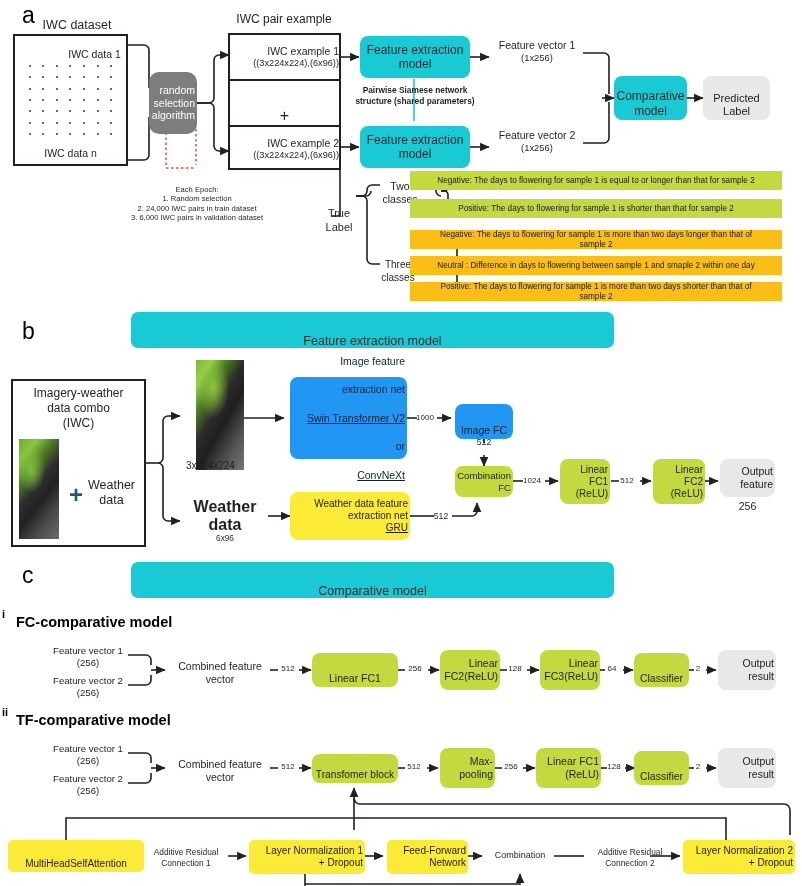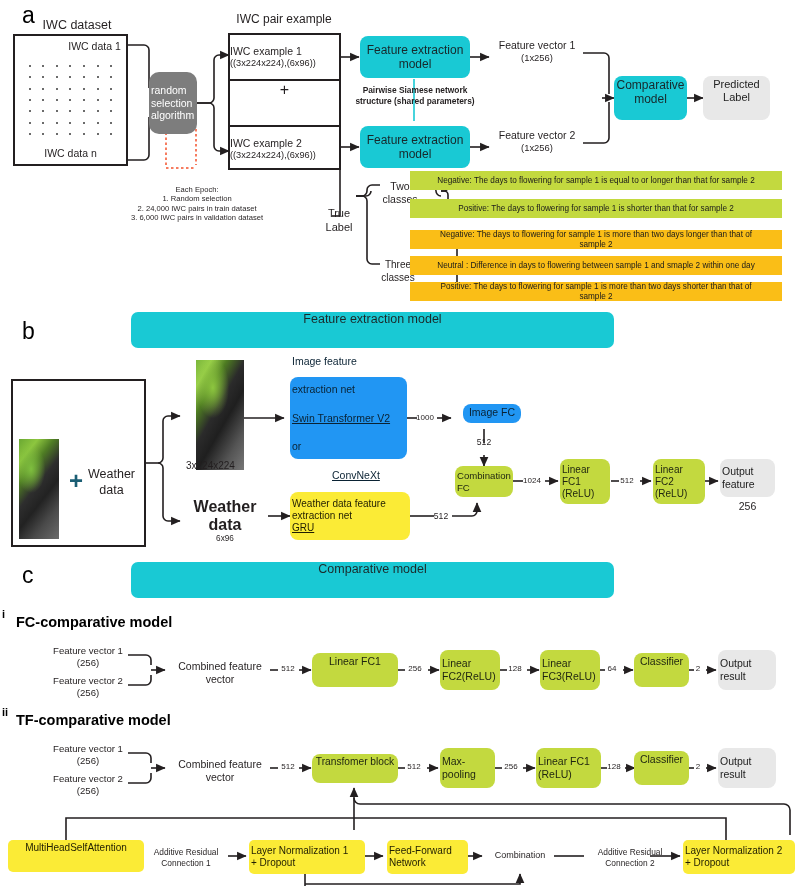--- a/index.html
+++ b/index.html
@@ -1,19 +1,19 @@
 <!DOCTYPE html>
 <html><head>
 <meta charset="utf-8">
 <style>
   html,body{margin:0;padding:0;background:#ffffff;}
   body{width:802px;height:886px;position:relative;overflow:hidden;
        font-family:"Liberation Sans",sans-serif;color:#231f20;}
   .abs{position:absolute;box-sizing:border-box;}
-  .ctr{display:flex;align-items:flex-start;justify-content:center;text-align:center;}
+  .ctr{display:flex;align-items:flex-end;justify-content:center;text-align:center;}
   .panel-letter{font-size:23px;font-weight:400;color:#000;font-family:"Liberation Sans",sans-serif;}
   .rom{font-size:11px;font-weight:700;color:#000;}
   .sec-title{font-size:14.5px;font-weight:700;color:#000;}
   
   .banner{background:#19c9d4;border-radius:7px;color:#1b2a2b;font-size:12.5px;}
   
   .node{border-radius:8px;font-size:10.5px;line-height:1.2;padding:2px;}
   .teal{background:#19c9d4;color:#17282b;}
   .green{background:#c3d93f;color:#1e2410;}
   .yellow{background:#fbeb36;color:#201e02;}
@@ -224,21 +224,21 @@
     <path d="M66,840 v-22 h660 v22"></path>
 
     <path d="M305,874 v12 M305,874 v10 h215 v-10" marker-end="url(#ah)"></path>
   </g>
 </svg>
 
 <div class="abs panel-letter" style="left:22px;top:2px;">a</div>
 
 <div class="abs lbl" style="left:14px;top:18px;width:126px;font-size:12.5px;">IWC dataset</div>
 <div class="abs boxwhite" style="left:13px;top:34px;width:115px;height:132px;">
-  <div class="lbl" style="margin-top:4px;padding-left:48px;"><span>IWC data 1</span></div>
+  <div class="lbl" style="margin-top:12px;padding-left:48px;"><span>IWC data 1</span></div>
   <div style="position:absolute;left:8px;top:24px;right:8px;bottom:24px;">
     <div class="dotgrid">
       <i></i>
         <i></i>
         <i></i>
         <i></i>
         <i></i>
         <i></i>
         <i></i>
       <i></i>
@@ -348,20 +348,25 @@
 <div class="abs classbar bargreen" style="left:410px;top:171px;width:372px;height:19px;">Negative: The days to flowering for sample 1 is equal to or longer than that for sample 2</div>
 <div class="abs classbar bargreen" style="left:410px;top:199px;width:372px;height:19px;">Positive: The days to flowering for sample 1 is shorter than that for sample 2</div>
 <div class="abs classbar barorange" style="left:410px;top:230px;width:372px;height:19px;">Negative: The days to flowering for sample 1 is more than two days longer than that of sample 2</div>
 <div class="abs classbar barorange" style="left:410px;top:256px;width:372px;height:19px;">Neutral : Difference in days to flowering between sample 1 and smaple 2 within one day</div>
 <div class="abs classbar barorange" style="left:410px;top:282px;width:372px;height:19px;">Positive: The days to flowering for sample 1 is more than two days shorter than that of sample 2</div>
 
 <div class="abs panel-letter" style="left:22px;top:318px;">b</div>
 <div class="abs banner ctr" style="left:131px;top:312px;width:483px;height:36px;">Feature extraction model</div>
 
 <div class="abs boxwhite" style="left:11px;top:379px;width:135px;height:168px;">
+  <div class="lbl" style="margin-top:5px;font-size:12px;line-height:1.25;">
+    <div>Imagery-weather</div>
+    <div>data combo</div>
+    <div>(IWC)</div>
+  </div>
   <div class="abs leafimg" style="left:6px;top:58px;width:40px;height:100px;"></div>
   <div class="abs ctr" style="left:48px;top:86px;width:82px;height:42px;">
     <span class="plusbig" style="font-size:24px;margin-right:5px;">+</span>
     <span class="lbl" style="font-size:12.5px;">
       <div>Weather</div>
       <div>data</div>
     </span>
   </div>
 </div>
 
@@ -382,21 +387,21 @@
   <div style="text-decoration:underline;padding-left:40px;">ConvNeXt</div>
 </div>
 
 <div class="abs yellow node ctr" style="left:290px;top:492px;width:120px;height:48px;flex-direction:column;font-size:10px;">
   <div>Weather data feature</div>
   <div>extraction net</div>
   <div style="text-decoration:underline;">GRU</div>
 </div>
 
 <div class="abs tiny" style="left:412px;top:413px;width:26px;font-size:8px;">1000</div>
-<div class="abs blue node ctr" style="left:455px;top:404px;width:58px;height:19px;font-size:10.5px;margin-left:8px;">Image FC</div>
+<div class="abs blue node ctr" style="left:455px;top:404px;width:58px;height:35px;font-size:10.5px;">Image FC</div>
 <div class="abs tiny" style="left:470px;top:437px;width:28px;font-size:8.6px;">512</div>
 
 <div class="abs green node ctr" style="left:455px;top:466px;width:58px;height:31px;flex-direction:column;font-size:9.6px;">
   <div>Combination</div>
   <div>FC</div>
 </div>
 <div class="abs tiny" style="left:428px;top:511px;width:26px;font-size:8.6px;">512</div>
 <div class="abs tiny" style="left:518px;top:476px;width:28px;font-size:8px;">1024</div>
 
 <div class="abs green node ctr" style="left:560px;top:459px;width:50px;height:45px;flex-direction:column;font-size:10px;">

